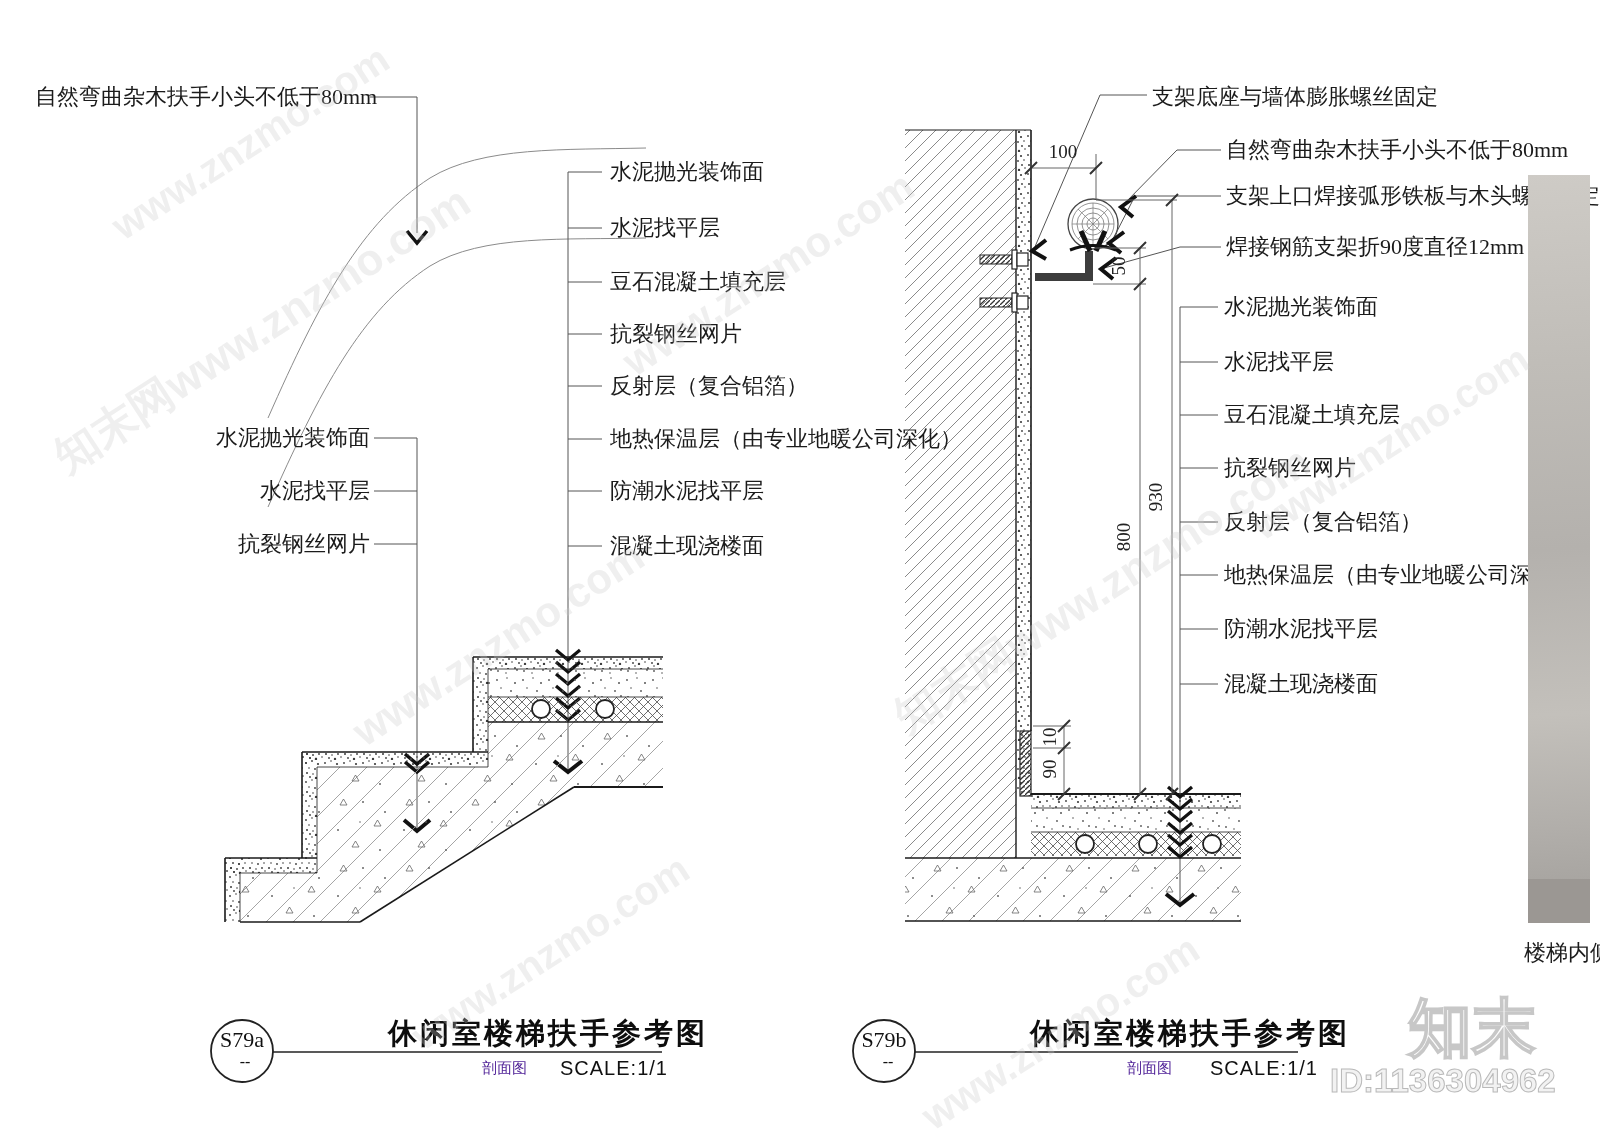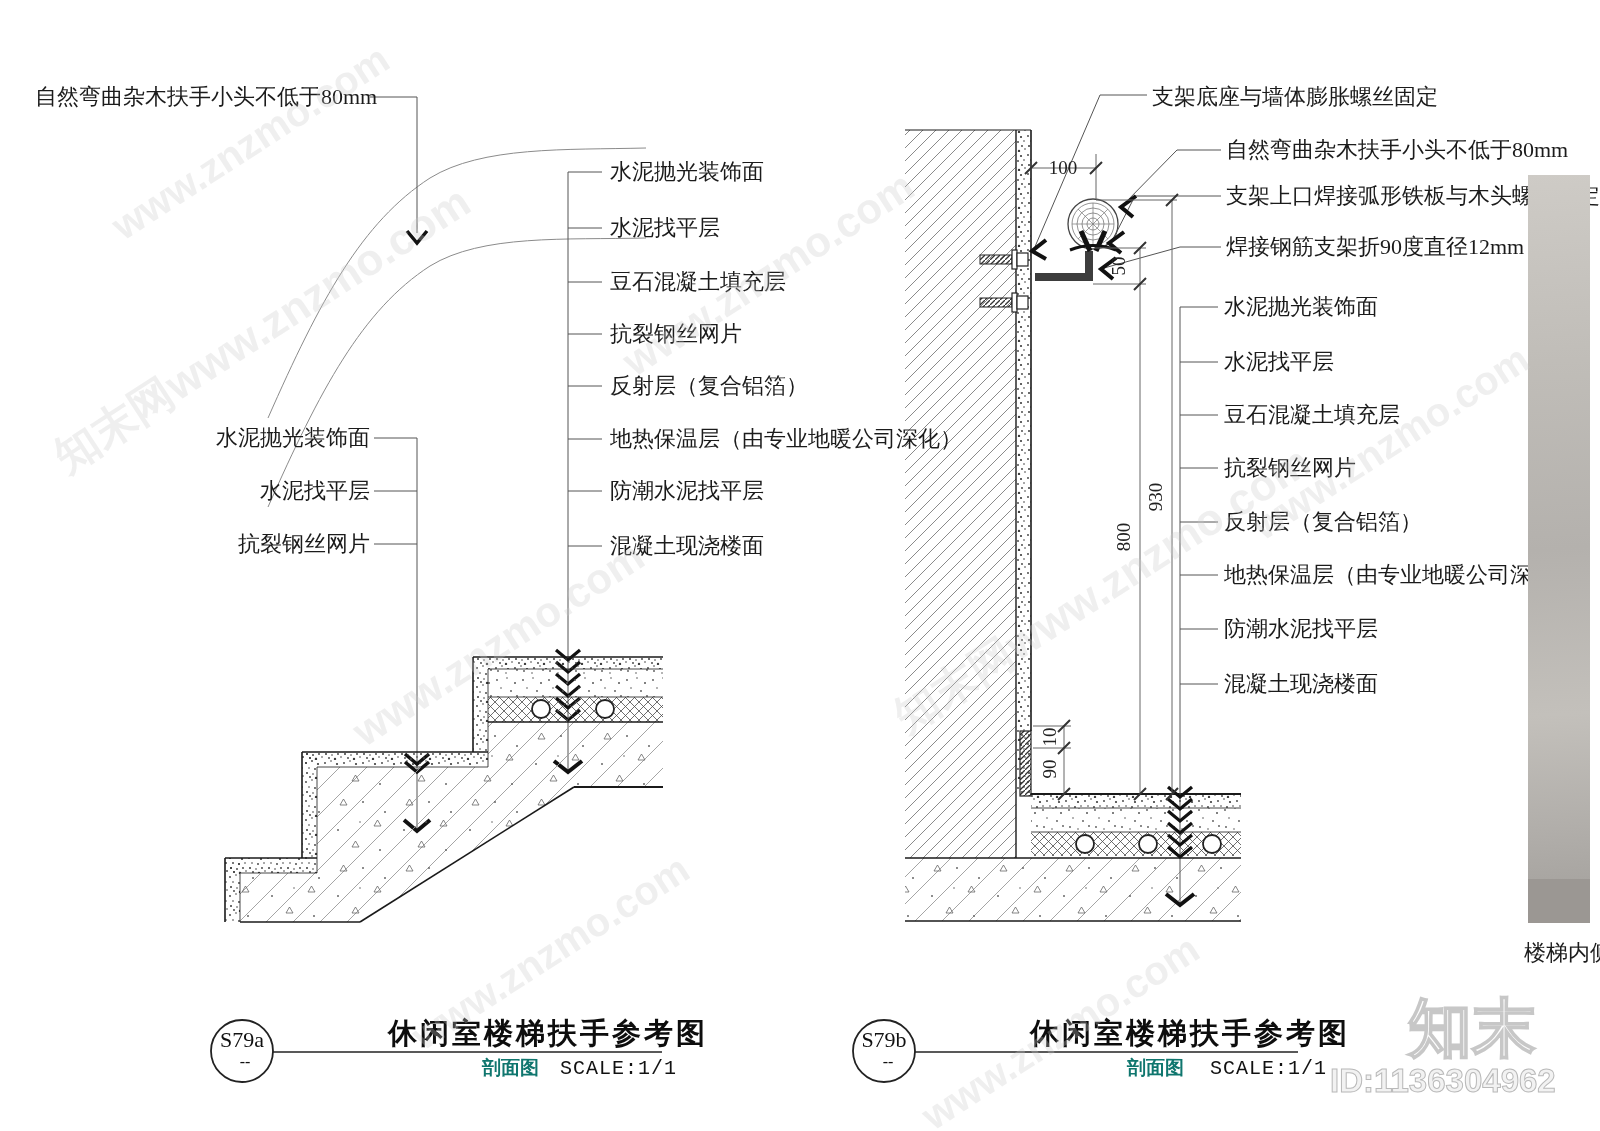--- a/index.html
+++ b/index.html
@@ -2,31 +2,31 @@
 <html><head>
 <meta charset="utf-8">
 <style>
   html,body{margin:0;padding:0;}
   body{width:1600px;height:1131px;position:relative;background:#fff;overflow:hidden;
        font-family:"Liberation Serif",serif;}
   .lbl{position:absolute;font-size:22px;line-height:1;color:#1b1b1b;white-space:nowrap;
        transform:translateY(-50%);text-align:center;}
   .lbl-r{transform:translate(-100%,-50%);}
   .dimh{position:absolute;font-size:19px;color:#222;white-space:nowrap;
-        transform:translate(-50%,-50%);margin-top:16px;}
+        transform:translate(-50%,-50%);}
   .dimv{position:absolute;font-size:19px;color:#222;white-space:nowrap;
         transform:translate(-50%,-50%) rotate(-90deg);}
   .tcode{position:absolute;font-size:22px;color:#111;transform:translate(-50%,-50%);}
   .tsub{position:absolute;font-size:16px;color:#111;transform:translate(-50%,-50%);}
   .ttitle{position:absolute;font-size:29px;font-weight:600;color:#0d0d0d;letter-spacing:3px;
           white-space:nowrap;transform:translateY(-50%);}
-  .tview{position:absolute;font-size:19px;font-weight:700;color:#0f766e;white-space:nowrap;
+  .tview{position:absolute;font-size:15px;font-weight:400;color:#4c1d95;white-space:nowrap;
          transform:translateY(-50%);}
   .tscale{position:absolute;font-size:20px;color:#111;letter-spacing:1px;white-space:nowrap;
-          transform:translateY(-50%);font-family:Liberation Mono, monospace;}
+          transform:translateY(-50%);font-family:Liberation Sans, sans-serif;}
   .wm{position:absolute;font-family:"Liberation Sans",sans-serif;font-weight:bold;
       color:rgba(201,201,201,0.30);transform:rotate(-33deg);white-space:nowrap;pointer-events:none;}
   .wm-big{position:absolute;font-size:64px;font-weight:bold;color:#fdfdfd;
           font-family:"Liberation Sans",sans-serif;
           -webkit-text-stroke:1.5px #c7c7c7;white-space:nowrap;}
   .wm-id{position:absolute;font-size:33px;font-weight:bold;color:#f2f2f2;
          font-family:"Liberation Sans",sans-serif;-webkit-text-stroke:1px #b9b9b9;white-space:nowrap;}
   .photo{position:absolute;left:1528px;top:175px;width:62px;height:748px;
          background:linear-gradient(176deg,#cecbc6 0%,#c0bdb8 25%,#b4b1ad 50%,#c3c0bb 72%,#b0ada9 88%,#a19e9a 100%);}
   .photo-b{position:absolute;left:0;bottom:0;width:100%;height:44px;background:#9b9793;}

